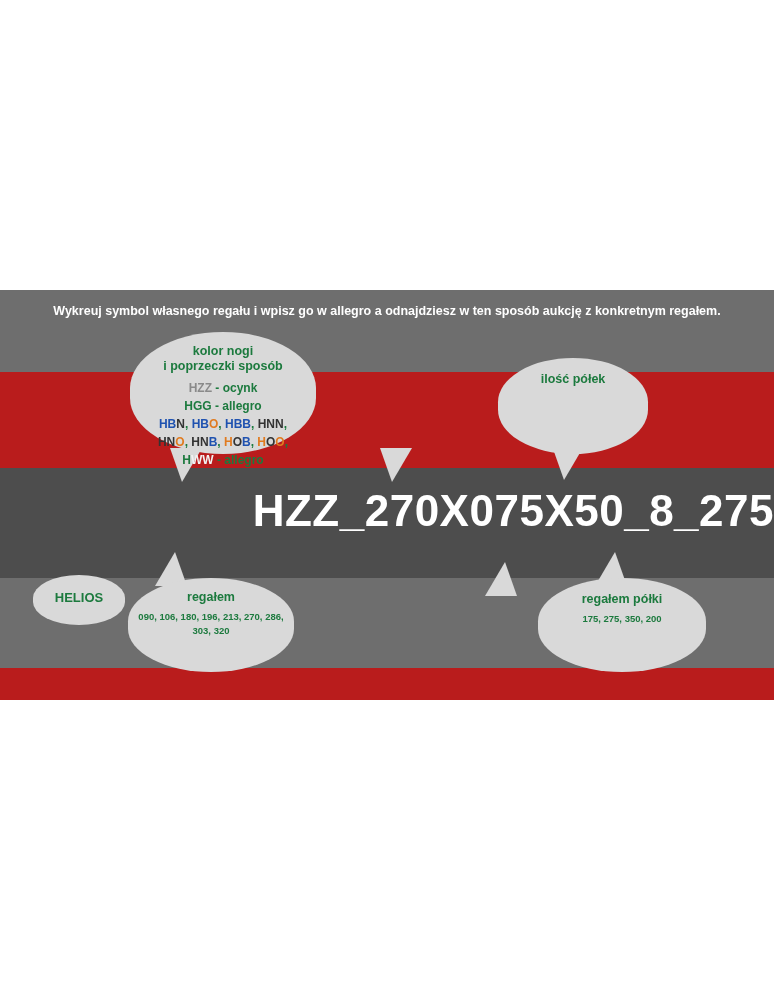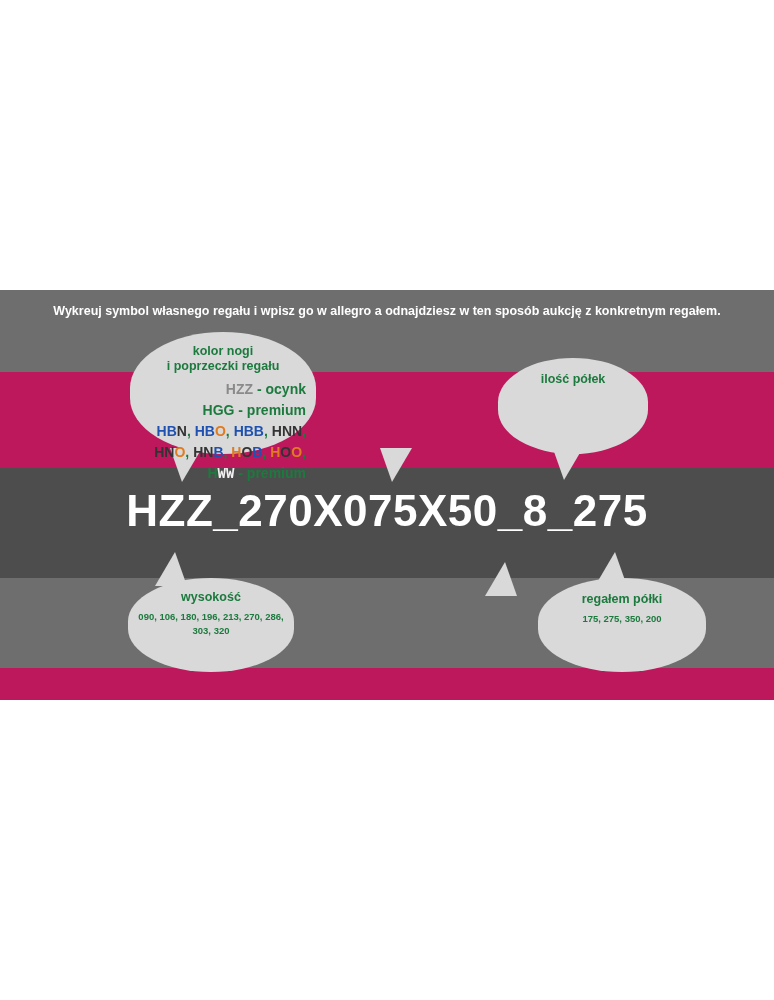--- a/index.html
+++ b/index.html
@@ -15,21 +15,21 @@
     overflow: hidden;
   }
 
   
   #infographic {
     position: absolute;
     left: 0;
     top: 290px;
     width: 774px;
     height: 410px;
-    background: #be185d;
+    background: #b91c1c;
   }
 
   
   .band-top {
     position: absolute;
     left: 0;
     top: 0;
     width: 774px;
     height: 82px;
     background: #6e6e6e;
@@ -63,21 +63,21 @@
     font-size: 12.5px;
     font-weight: bold;
     line-height: 1.45;
   }
 
   .code-line {
     position: absolute;
     left: 0;
     top: 196px;
     width: 774px;
-    text-align: center;
+    text-align: right;
     color: #ffffff;
     font-size: 44px;
     font-weight: bold;
     letter-spacing: 0.5px;
   }
 
   
   .bubble {
     position: absolute;
     background: #d9d9d9;
@@ -135,67 +135,70 @@
   #bubble-wys   { left: 128px; top: 288px; width: 166px; height: 94px; padding-top: 12px;}
   #tail-wys     { left: 155px; top: 262px; }
 
   #bubble-gleb  { left: 369px; top: 298px; width: 152px; height: 94px; padding-top: 12px;}
   #tail-gleb    { left: 485px; top: 272px; }
 
   #bubble-nosn  { left: 538px; top: 288px; width: 168px; height: 94px; padding-top: 14px;}
   #tail-nosn    { left: 595px; top: 262px; }
 
   
-  .legend-row { line-height: 1.5; font-size: 14px; font-weight: bold; text-align: right; }
+  .legend-row { line-height: 1.5; font-size: 12px; font-weight: bold; }
   .c-grey   { color: #8a8a8a; }
   .c-green  { color: #1c7a3e; }
   .c-blue   { color: #1f52b0; }
   .c-orange { color: #e07b20; }
-  .c-white  { color: #f2f2f2; font-family: Liberation Mono, monospace; }
+  .c-white  { color: #f2f2f2; }
   .c-dark   { color: #333333; }
 </style>
 </head>
 <body>
 
 <div id="infographic">
 
   <div class="band-top"></div>
   <div class="band-mid"></div>
   <div class="band-bot"></div>
 
   <div class="headline">Wykreuj symbol własnego regału i wpisz go w allegro a odnajdziesz w ten sposób aukcję z konkretnym regałem.</div>
 
   <div class="code-line">HZZ_270X075X50_8_275</div>
 
   <div class="tail tail-down" id="tail-kolor"></div>
   <div class="bubble" id="bubble-kolor">
     <div class="b-title">
       <span>kolor nogi</span><br>
-      <span>i poprzeczki regału</span>
+      <span>i poprzeczki sposób</span>
     </div>
     <div class="b-body">
       <div class="legend-row"><span class="c-grey">HZ</span><span class="c-grey">Z</span><span class="c-green"> - ocynk</span></div>
-      <div class="legend-row"><span class="c-green">HGG - premium</span></div>
+      <div class="legend-row"><span class="c-green">HGG - allegro</span></div>
       <div class="legend-row"><span class="c-blue">HB</span><span class="c-dark">N</span><span class="c-green">, </span><span class="c-blue">HB</span><span class="c-orange">O</span><span class="c-green">, </span><span class="c-blue">HB</span><span class="c-blue">B</span><span class="c-green">, </span><span class="c-dark">HNN</span><span class="c-green">,</span></div>
       <div class="legend-row"><span class="c-dark">HN</span><span class="c-orange">O</span><span class="c-green">, </span><span class="c-dark">HN</span><span class="c-blue">B</span><span class="c-green">, </span><span class="c-orange">H</span><span class="c-dark">O</span><span class="c-blue">B</span><span class="c-green">, </span><span class="c-orange">H</span><span class="c-dark">O</span><span class="c-orange">O</span><span class="c-green">,</span></div>
-      <div class="legend-row"><span class="c-green">H</span><span class="c-white">WW</span><span class="c-green"> - premium</span></div>
+      <div class="legend-row"><span class="c-green">H</span><span class="c-white">WW</span><span class="c-green"> - allegro</span></div>
     </div>
   </div>
 
   <div class="tail tail-down" id="tail-szer"></div>
 
   <div class="tail tail-down" id="tail-ilosc"></div>
   <div class="bubble" id="bubble-ilosc">
     <div class="b-title">ilość półek</div>
   </div>
 
+  <div class="bubble" id="bubble-helios">
+    <div class="b-title">HELIOS</div>
+  </div>
 
   <div class="tail tail-up" id="tail-wys"></div>
   <div class="bubble" id="bubble-wys">
-    <div class="b-title">wysokość</div>
+    <div class="b-title">regałem</div>
     <div class="b-body">090, 106, 180, 196, 213, 270, 286, 303, 320</div>
   </div>
 
   <div class="tail tail-up" id="tail-gleb"></div>
 
   <div class="tail tail-up" id="tail-nosn"></div>
   <div class="bubble" id="bubble-nosn">
     <div class="b-title">regałem półki</div>
     <div class="b-body">175, 275, 350, 200</div>
   </div>

